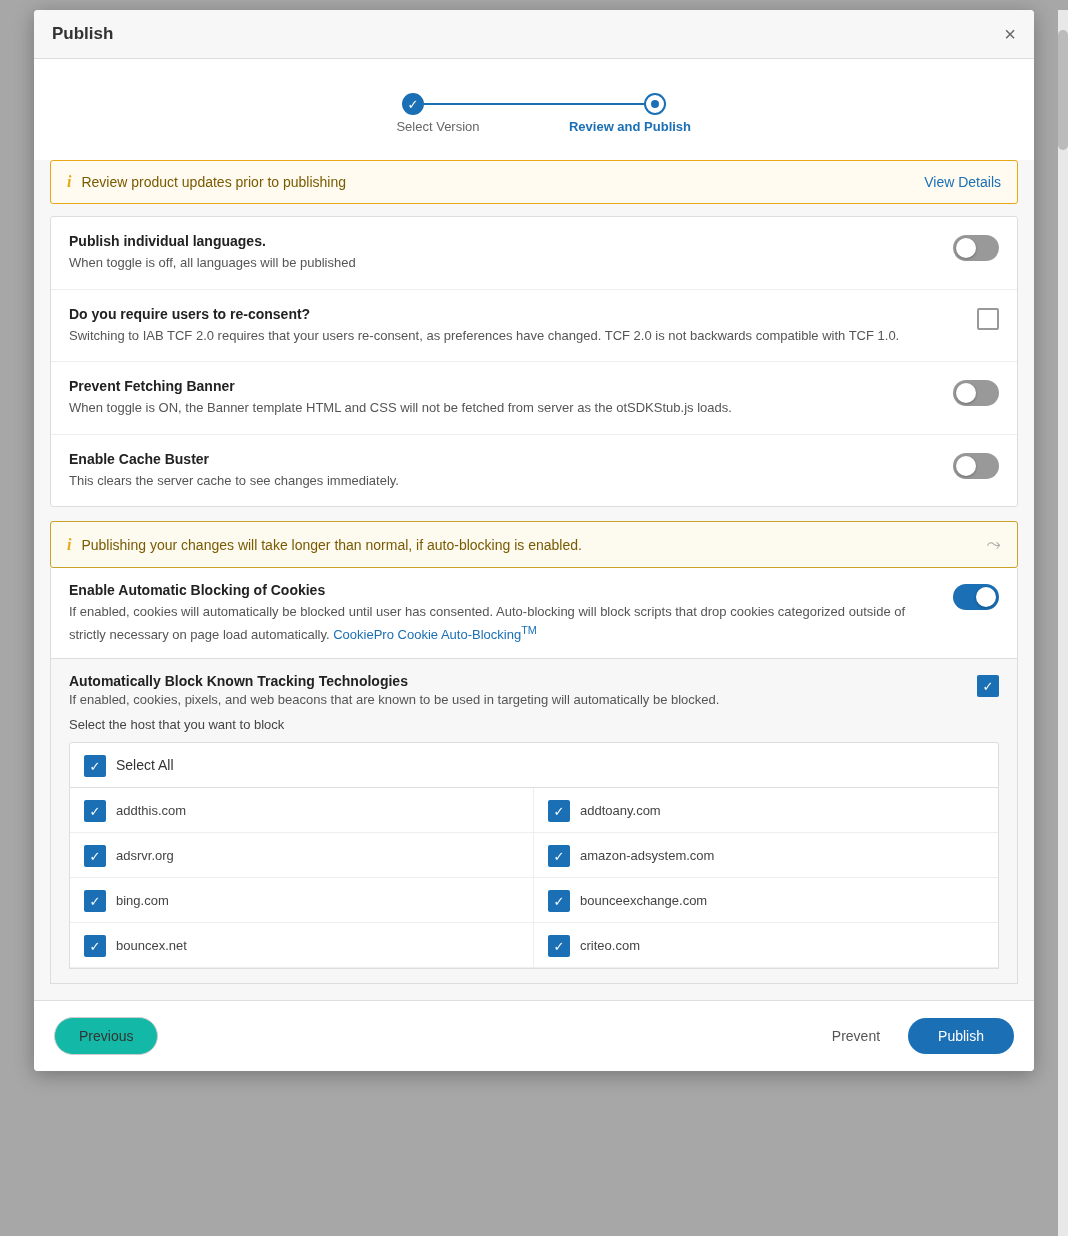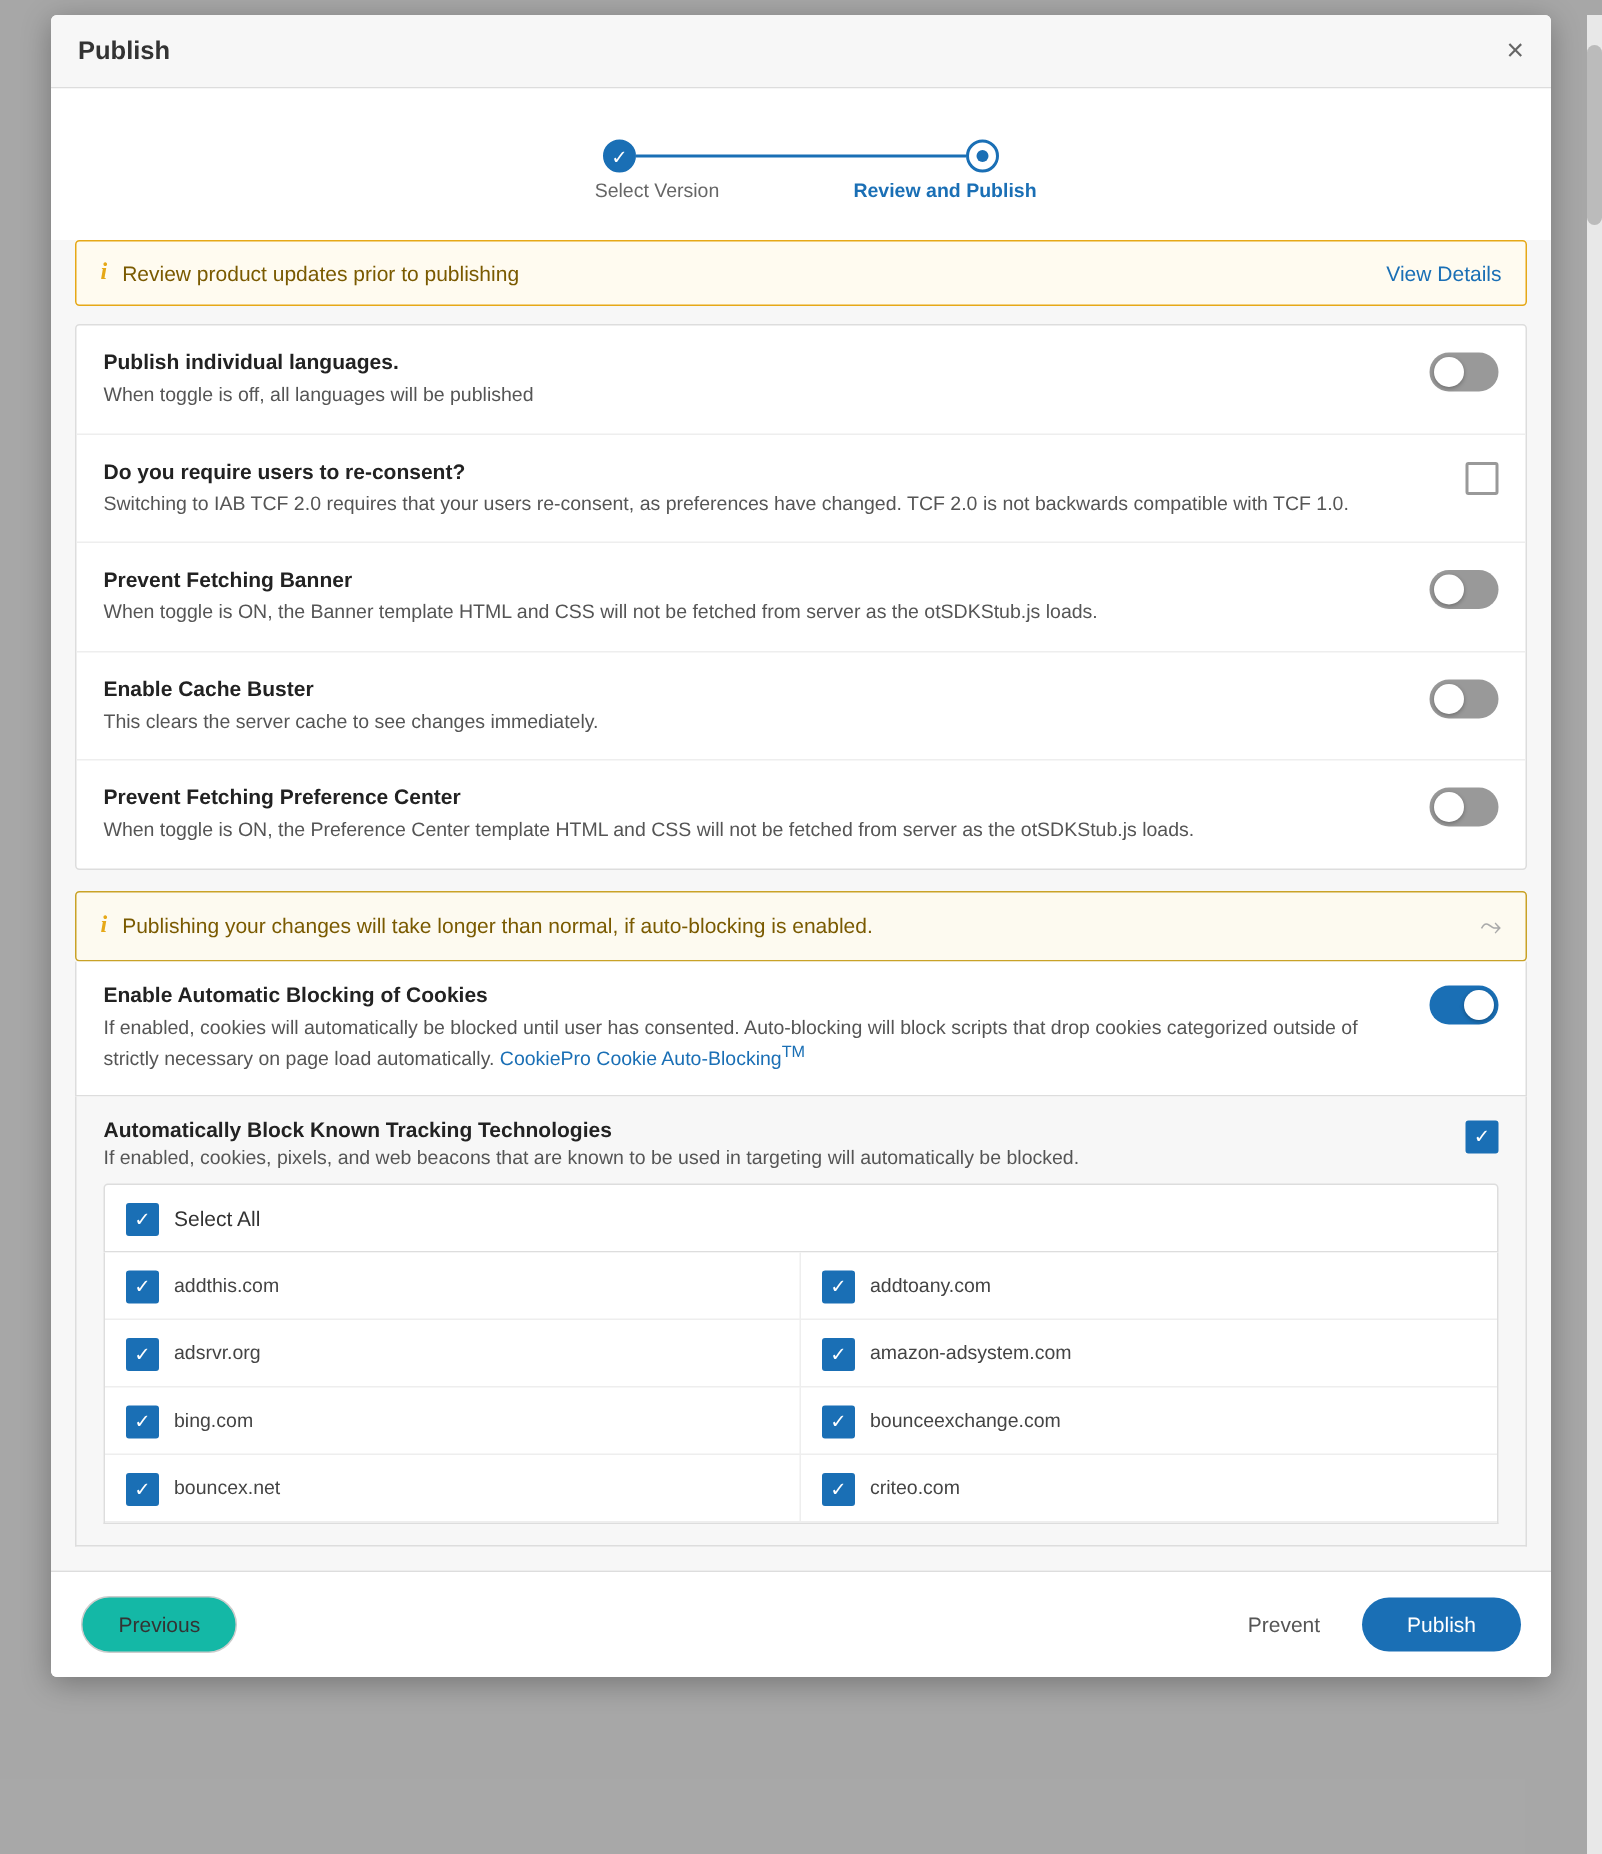--- a/index.html
+++ b/index.html
@@ -454,29 +454,20 @@
         <div class="setting-row">
           <div class="setting-content">
             <div class="setting-title">Enable Cache Buster</div>
             <div class="setting-desc">This clears the server cache to see changes immediately.</div>
           </div>
           <label class="toggle">
             <div class="toggle-slider"></div>
           </label>
         </div>
 
-        <div class="setting-row">
-          <div class="setting-content">
-            <div class="setting-title">Prevent Fetching Preference Center</div>
-            <div class="setting-desc">When toggle is ON, the Preference Center template HTML and CSS will not be fetched from server as the otSDKStub.js loads.</div>
-          </div>
-          <label class="toggle">
-            <div class="toggle-slider"></div>
-          </label>
-        </div>
       </div>
 
       <div class="alert-banner warning2" style="margin-top:14px;">
         <div class="alert-left">
           <span class="alert-icon">i</span>
           <span class="alert-text">Publishing your changes will take longer than normal, if auto-blocking is enabled.</span>
         </div>
         <span style="font-size:18px; color:#aaa; cursor:pointer;">⤳</span>
       </div>
 
@@ -497,20 +488,21 @@
 
       <div class="sub-section">
         <div class="sub-section-header">
           <div>
             <div class="sub-section-title">Automatically Block Known Tracking Technologies</div>
             <div class="sub-section-desc">If enabled, cookies, pixels, and web beacons that are known to be used in targeting will automatically be blocked.</div>
           </div>
           <div class="checkbox-square checked">✓</div>
         </div>
 
+        <div class="host-label">Select the host that you want to block</div>
 
         <div class="host-select-all">
           <div class="checkbox-square checked">✓</div>
           <span class="host-select-all-label">Select All</span>
         </div>
 
         <div class="host-grid">
           <div class="host-item">
             <div class="checkbox-square checked">✓</div>
             <span class="host-item-label">addthis.com</span>

